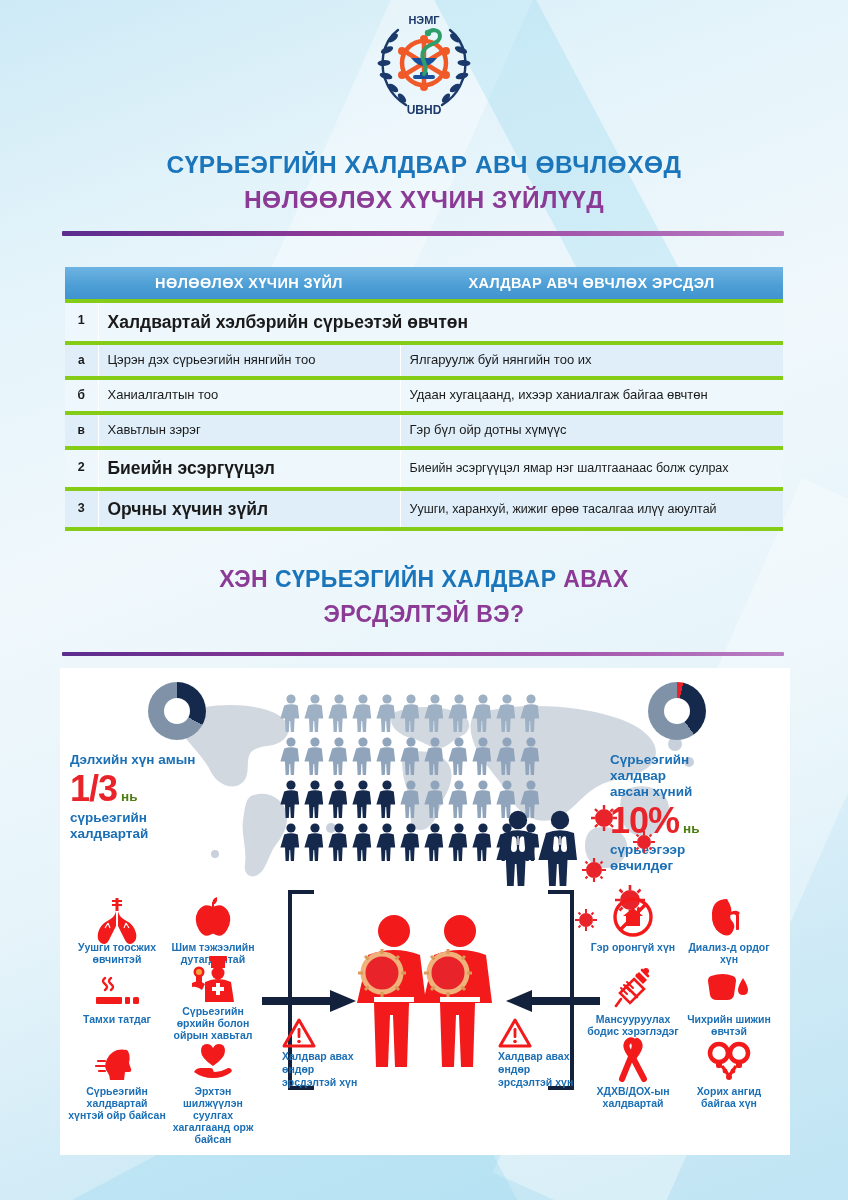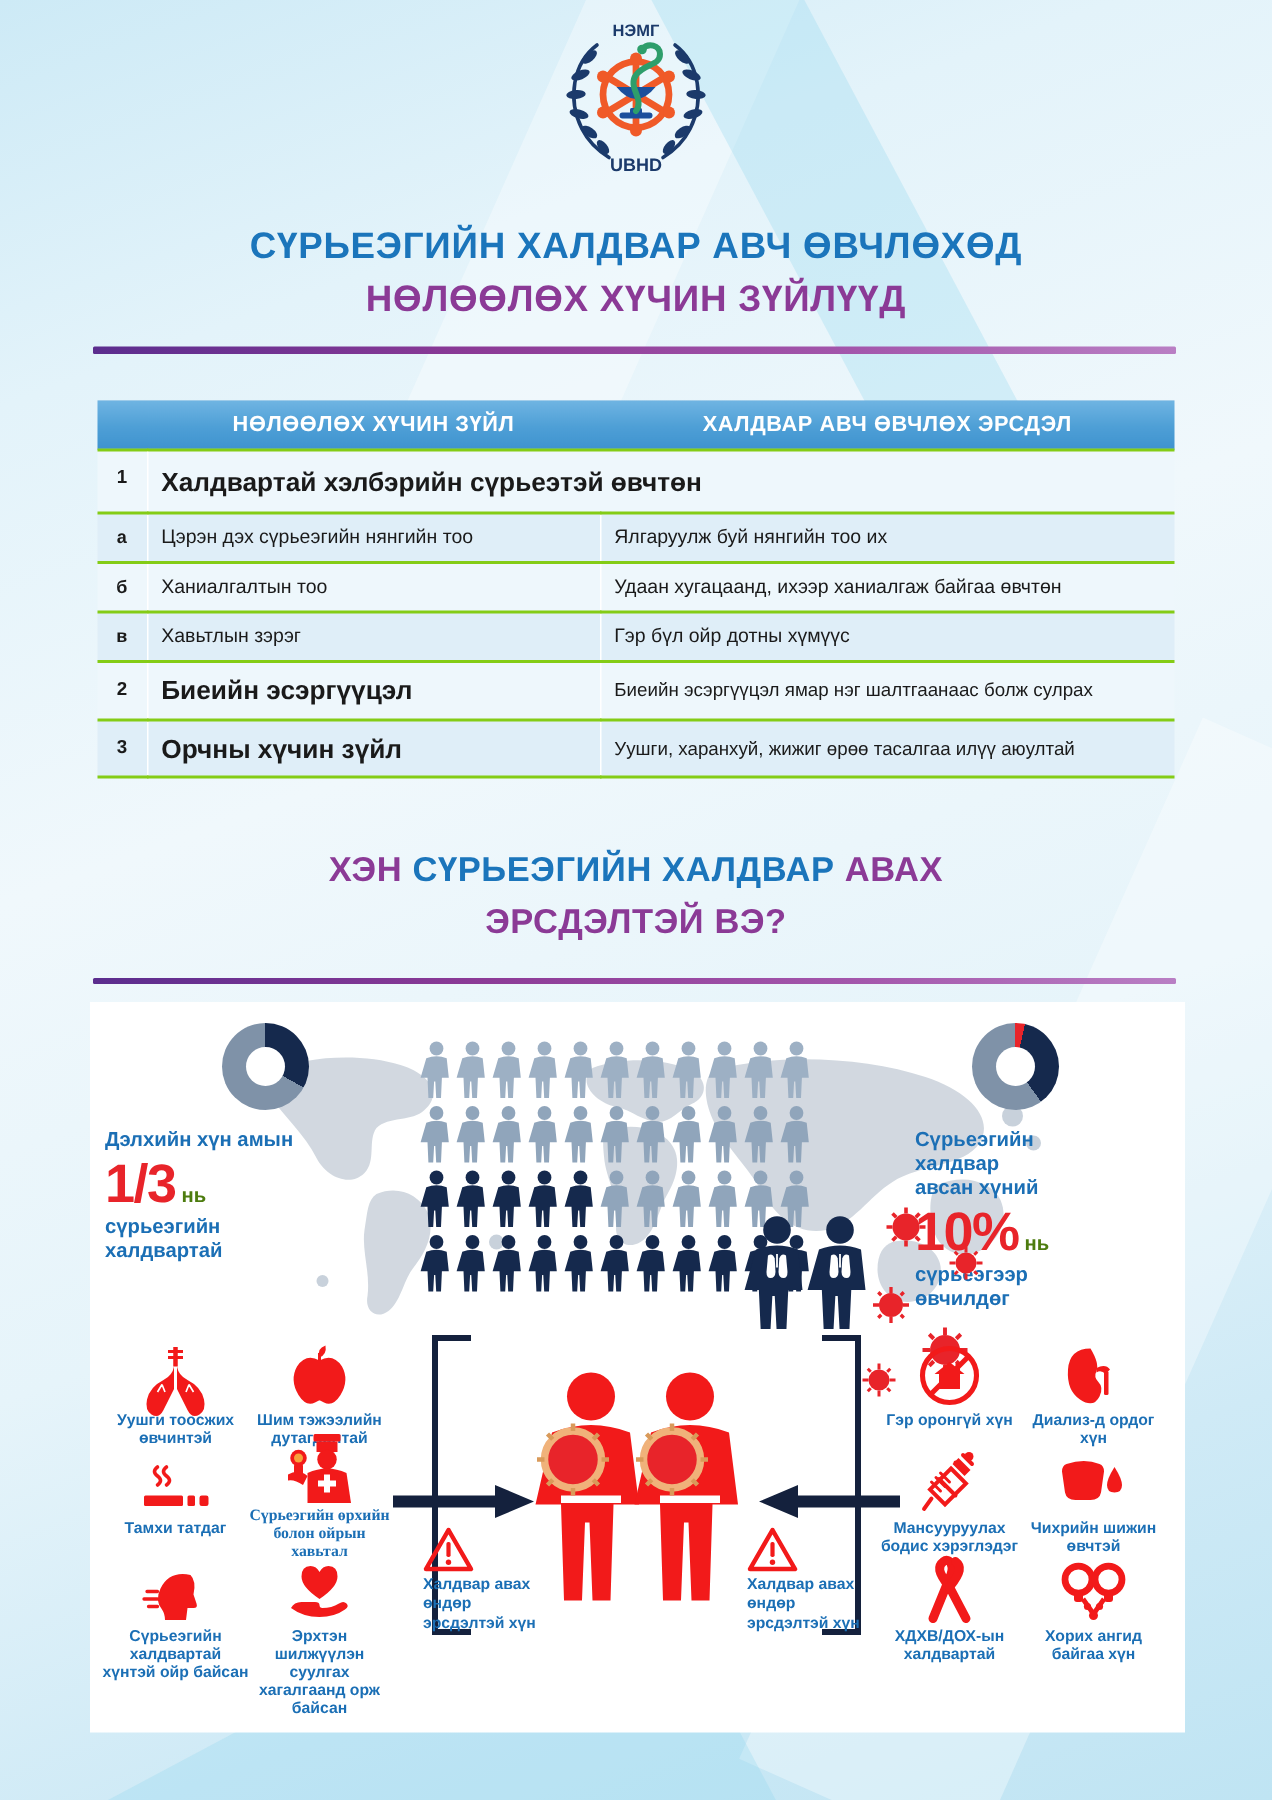--- a/index.html
+++ b/index.html
@@ -39,21 +39,21 @@
   }
   .tbl td { padding:7px 9px; vertical-align:middle; line-height:1.3; color:#1a1a1a; }
   .col-n { width:33px; text-align:center; font-weight:bold; font-size:12px; }
   .col-f { width:302px; }
   .row-a { background:#dfeef8; }
   .row-b { background:#eef7fc; }
   .row-major td { font-size:17.5px; font-weight:bold; }
   .row-major .col-n { font-size:12.5px; vertical-align:top; padding-top:9px; }
   .row-major .col-r { font-size:12.5px; font-weight:normal; }
   .tbl td.col-n, .tbl td.col-f { border-right:1px solid #ffffff; }
-  .tbl tr { border-bottom:2px solid #84cc16; }
+  .tbl tr { border-bottom:4px solid #84cc16; }
 
   
   .h2-block { position:absolute; top:562px; left:0; right:0; text-align:center; }
   .h2-line { font-size:23px; font-weight:bold; line-height:1.5; letter-spacing:.4px; }
 
   
   .info { position:absolute; left:60px; top:668px; width:730px; height:487px;
           background:#ffffff; overflow:hidden;padding-left:12px; }
   .map { position:absolute; left:95px; top:10px; width:560px; height:230px; opacity:.75; }
 
@@ -445,21 +445,21 @@
           <g fill="#f21a1a">
             <rect x="2" y="21" width="26" height="7" rx="1"></rect>
             <rect x="31" y="21" width="5" height="7" rx="1"></rect>
             <rect x="39" y="21" width="6" height="7" rx="1.5"></rect>
           </g>
         </svg>
       </div>
       <div class="cap">Тамхи татдаг</div>
     </div>
 
-    <div class="iconcell" style="left:104px;top:292px;font-family:Liberation Serif, serif;">
+    <div class="iconcell" style="left:104px;top:292px;">
       <div class="ic">
         <svg width="48" height="46" viewBox="0 0 48 46">
           <g fill="#f21a1a">
             <rect x="20" y="0" width="18" height="5" rx="1"></rect>
             <path d="M22 5 h14 v7 h-14 z"></path>
             <circle cx="29" cy="17" r="6.5"></circle>
             <path d="M16 26 q13-6 26 0 l3 20 h-29 z"></path>
             <path d="M3 27 q7-4 13 1 l-3 6 q-6-4-10-3 z"></path>
             <circle cx="10" cy="16" r="5.5"></circle>
             <rect x="7" y="20" width="6" height="9" rx="1"></rect>

